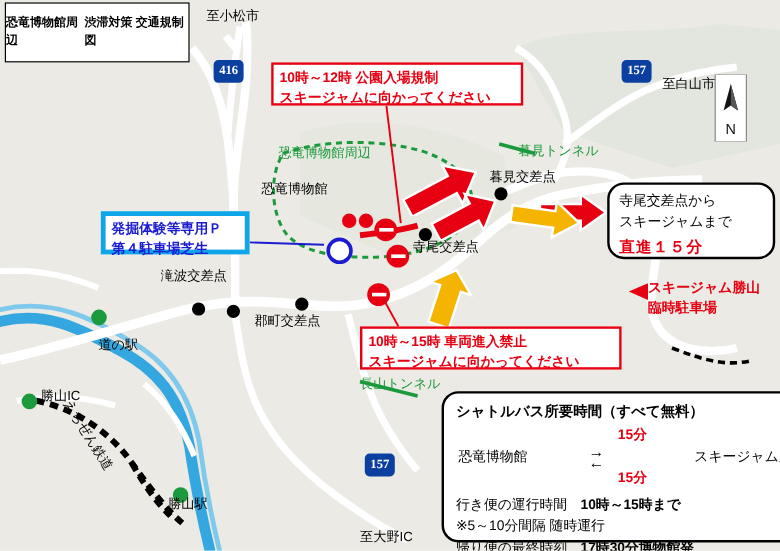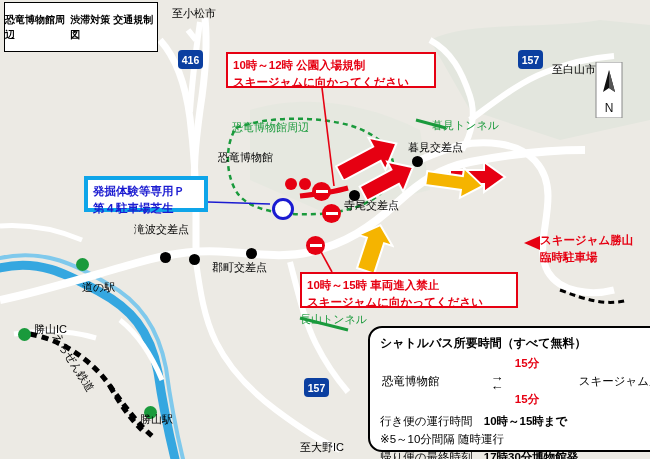--- a/index.html
+++ b/index.html
@@ -41,21 +41,21 @@
   .lbl{font-size:11px;color:#000;white-space:nowrap;}
   .lbl-g{font-size:11px;color:#1a9a3c;white-space:nowrap;}
   
   .dot{width:11px;height:11px;border-radius:50%;background:#000;}
   .dot-g{width:13px;height:13px;border-radius:50%;background:#1a9a3c;}
   .dot-r{width:12px;height:12px;border-radius:50%;background:#e60012;}
   
   .shield{
     width:25px;height:19px;border-radius:4px;background:#0b3fa0;
     color:#fff;font-size:10.5px;font-weight:bold;
-    display:flex;align-items:center;justify-content:center;
+    display:flex;align-items:center;justify-content:center;font-family:Liberation Serif, serif;
   }
   
   .noentry{
     width:19px;height:19px;border-radius:50%;background:#e60012;
     display:flex;align-items:center;justify-content:center;
   }
   .noentry i{display:block;width:12px;height:3px;background:#fff;}
   
   .shuttle{
     font-size:11.5px;color:#000;line-height:1.55;
@@ -219,20 +219,25 @@
   </svg>
 
   <div class="abs callout-b" style="left:84px;top:176px;width:124px;height:36px">
     <div>発掘体験等専用Ｐ</div>
     <div>第４駐車場芝生</div>
   </div>
   <svg class="abs" style="left:208px;top:194px" width="66" height="16">
     <path d="M0,8 L62,10" stroke="#1b1bd1" stroke-width="1.6" fill="none"></path>
   </svg>
 
+  <div class="abs roundbox" style="left:506px;top:152px;width:140px;height:64px;padding:6px 8px;">
+    <div class="lbl" style="font-size:11.5px;line-height:1.5">寺尾交差点から</div>
+    <div class="lbl" style="font-size:11.5px;line-height:1.5">スキージャムまで</div>
+    <div style="font-size:13px;font-weight:bold;color:#e60012;letter-spacing:1px;margin-top:2px">直進１５分</div>
+  </div>
 
   <div class="abs" style="left:540px;top:232px;width:108px;height:34px">
     <div style="font-size:11.5px;font-weight:bold;color:#e60012;line-height:1.45">スキージャム勝山</div>
     <div style="font-size:11.5px;font-weight:bold;color:#e60012;line-height:1.45">臨時駐車場</div>
   </div>
   <svg class="abs" style="left:524px;top:236px" width="18" height="14">
     <polygon points="0,7 16,0 16,14" fill="#e60012"></polygon>
   </svg>
 
   <div class="abs roundbox" style="left:368px;top:326px;width:318px;height:126px;padding:6px 10px;">

